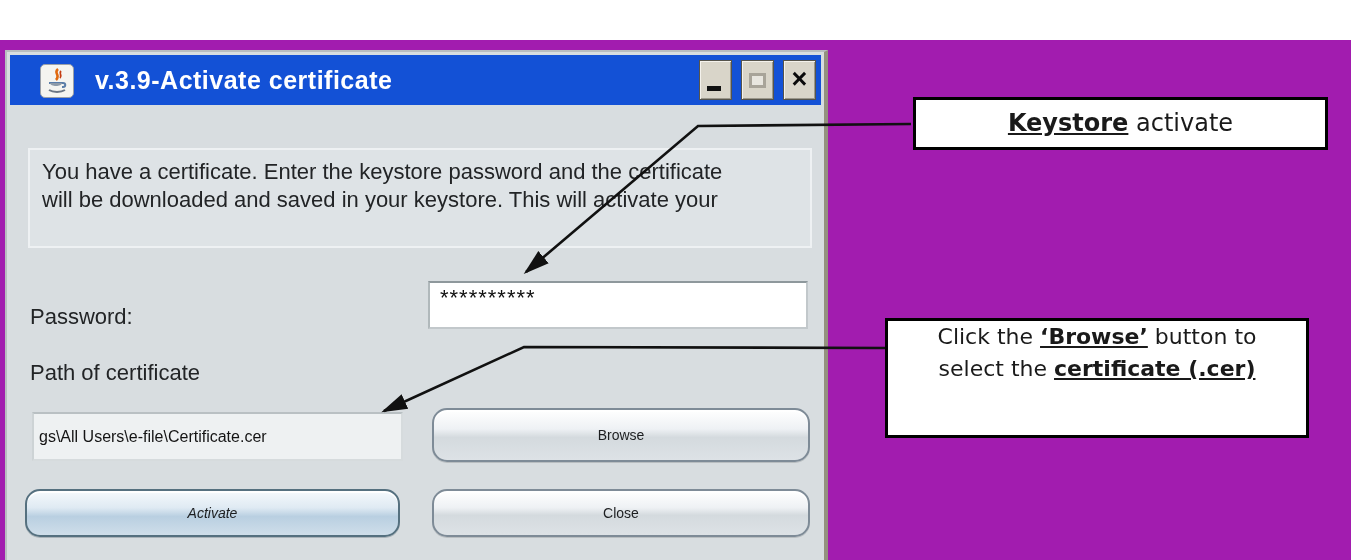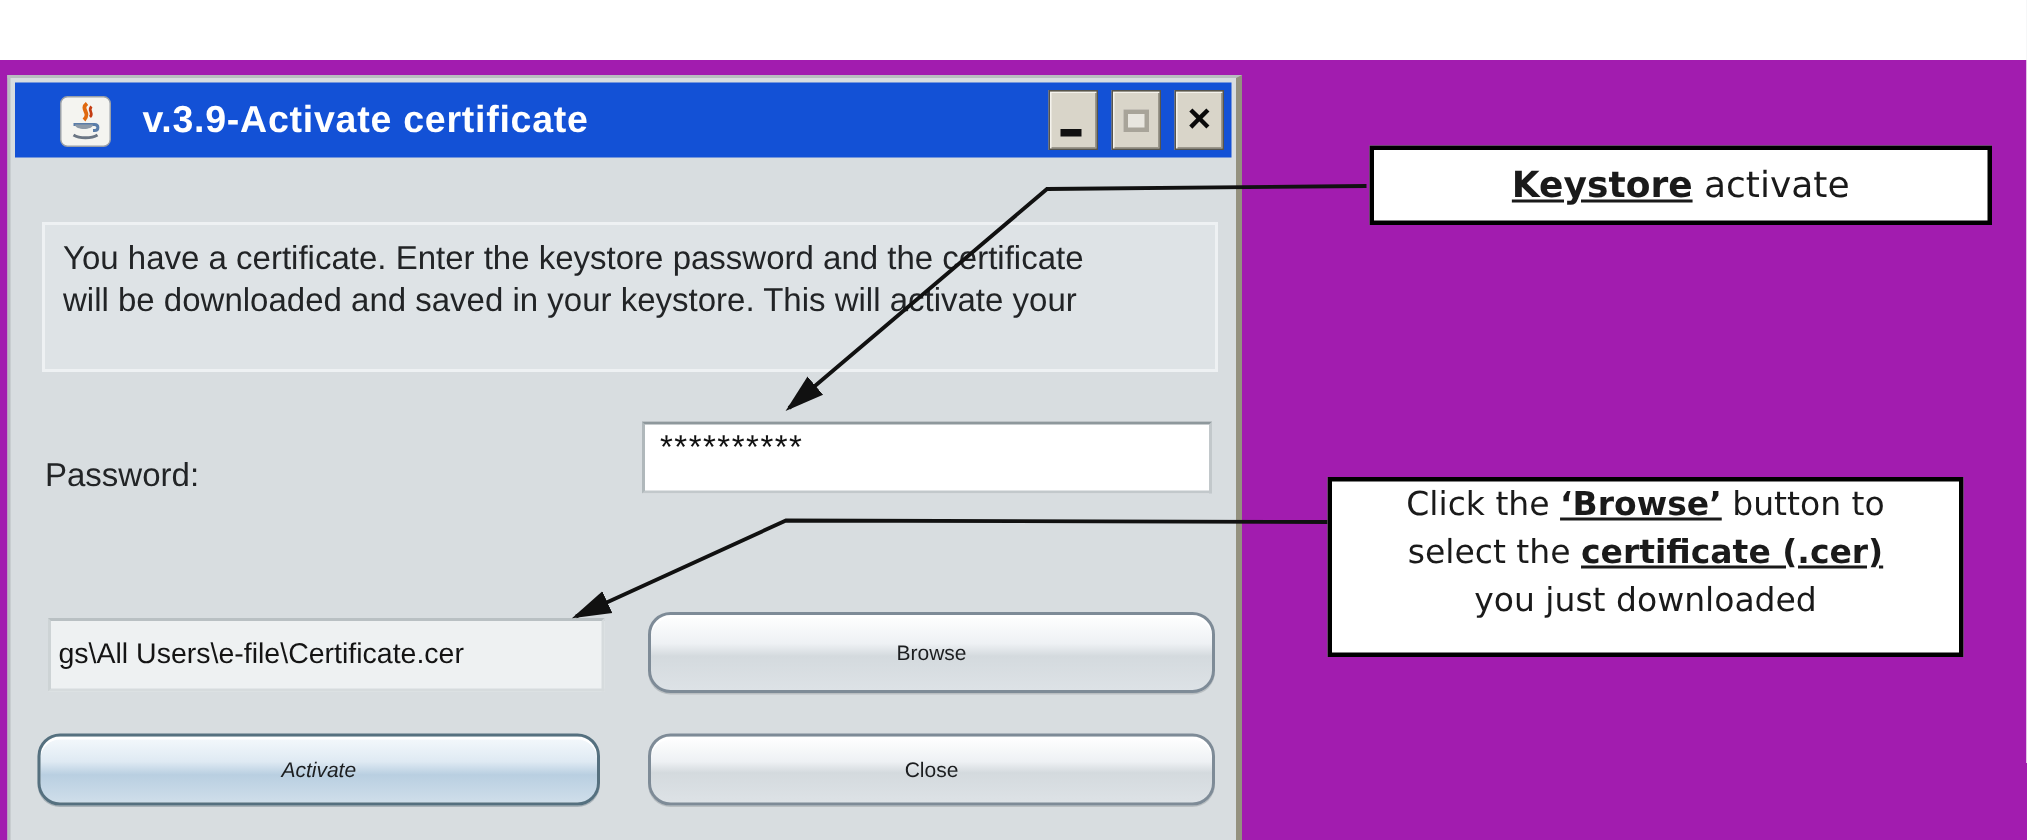--- a/index.html
+++ b/index.html
@@ -34,21 +34,21 @@
   .fld-label{position:absolute;left:23px;font-size:22px;color:#222426;white-space:nowrap;}
   .pw-label{top:252px;}
   .path-label{top:308px;}
 
   .pw-field{position:absolute;left:421px;top:229px;width:380px;height:48px;box-sizing:border-box;
             background:#ffffff;border:2px solid;border-color:#8e989c #c2c8cb #c2c8cb #b0b8bb;
             font-family:"Liberation Sans",sans-serif;font-size:22px;letter-spacing:1px;color:#111;
             padding:0 10px 14px 10px;}
   .path-field{position:absolute;left:25px;top:360px;width:371px;height:49px;box-sizing:border-box;
             background:#eef1f2;border:2px solid;border-color:#b9c0c3 #d6dbdd #d6dbdd #cdd3d5;
-            font-family:"Liberation Sans",sans-serif;font-size:19px;color:#141414;padding:3px 4px 2px 5px;}
+            font-family:"Liberation Sans",sans-serif;font-size:16px;color:#141414;padding:3px 4px 2px 5px;}
 
   
   .btn{position:absolute;box-sizing:border-box;border-radius:15px;cursor:pointer;
        font-family:"Liberation Sans",sans-serif;font-size:14px;color:#1c1e20;
        border:2px solid #7e8b97;
        background:linear-gradient(#ffffff 0%,#eef1f4 38%,#d4dade 55%,#dde2e6 100%);
        box-shadow:inset 0 2px 0 #ffffff, 0 1px 0 #b9bec1;}
   .btn-browse{left:425px;top:356px;width:378px;height:54px;}
   .btn-close{left:425px;top:437px;width:378px;height:48px;}
   .btn-activate{left:18px;top:437px;width:375px;height:48px;
@@ -97,20 +97,21 @@
     </div>
 
     <div class="desc-panel">
       <div class="desc-line">You have a certificate. Enter the keystore password and the certificate</div>
       <div class="desc-line">will be downloaded and saved in your keystore. This will activate your</div>
     </div>
 
     <div class="fld-label pw-label">Password:</div>
     <input class="pw-field" type="text" value="**********" style="">
 
+    <div class="fld-label path-label">Path of certificate</div>
     <input class="path-field" type="text" value="gs\All Users\e-file\Certificate.cer" style="">
 
     <button class="btn btn-browse">Browse</button>
     <button class="btn btn-activate">Activate</button>
     <button class="btn btn-close">Close</button>
   </div>
 
   <svg class="connectors" width="1351" height="560" viewBox="0 0 1351 560">
     <defs>
       <marker id="arrow" markerUnits="userSpaceOnUse" markerWidth="26" markerHeight="20" refX="23" refY="10" orient="auto">
@@ -125,18 +126,15 @@
     <span class="ann-bold">Keystore</span><span> activate</span>
   </div>
 
   <div class="ann-box ann2">
     <div>
       <span>Click the </span><span class="ann-bold">‘Browse’</span><span> button to</span>
     </div>
     <div>
       <span>select the </span><span class="ann-bold">certificate (.cer)</span>
     </div>
-    <div>
-      <span>you just downloaded</span>
-    </div>
   </div>
 
 </div>
 
 </body></html>

